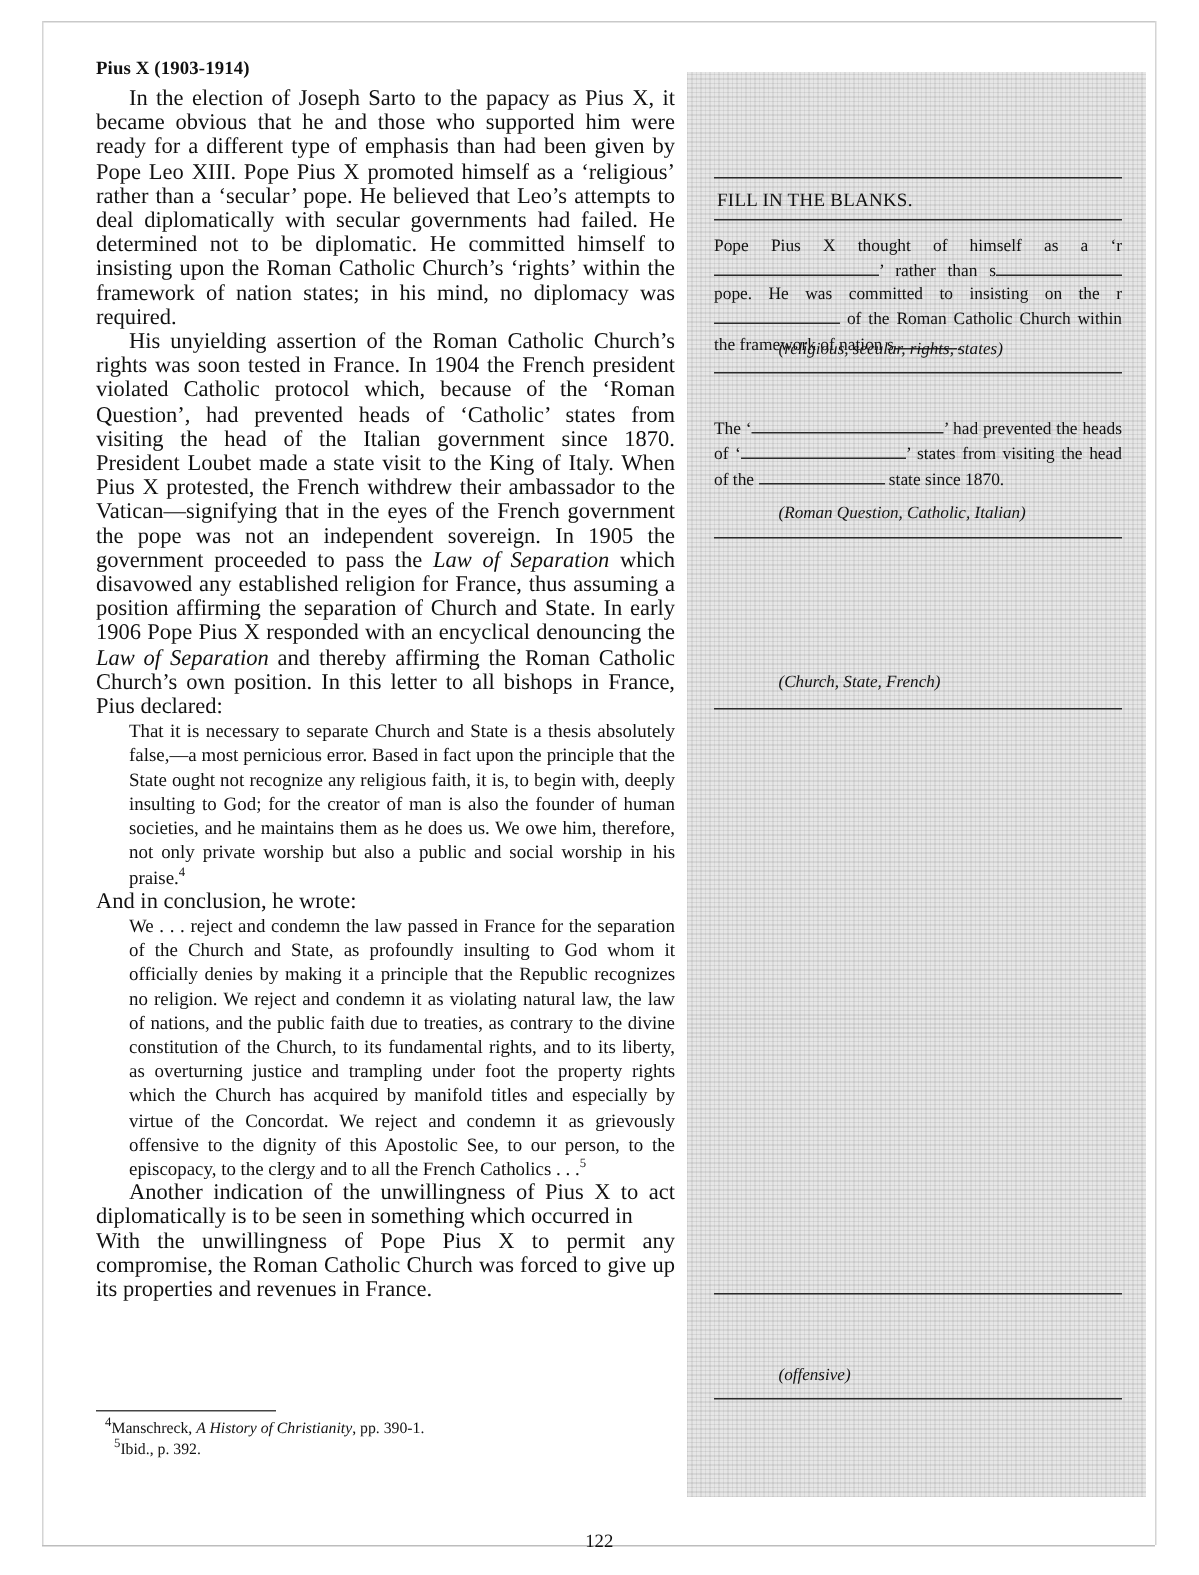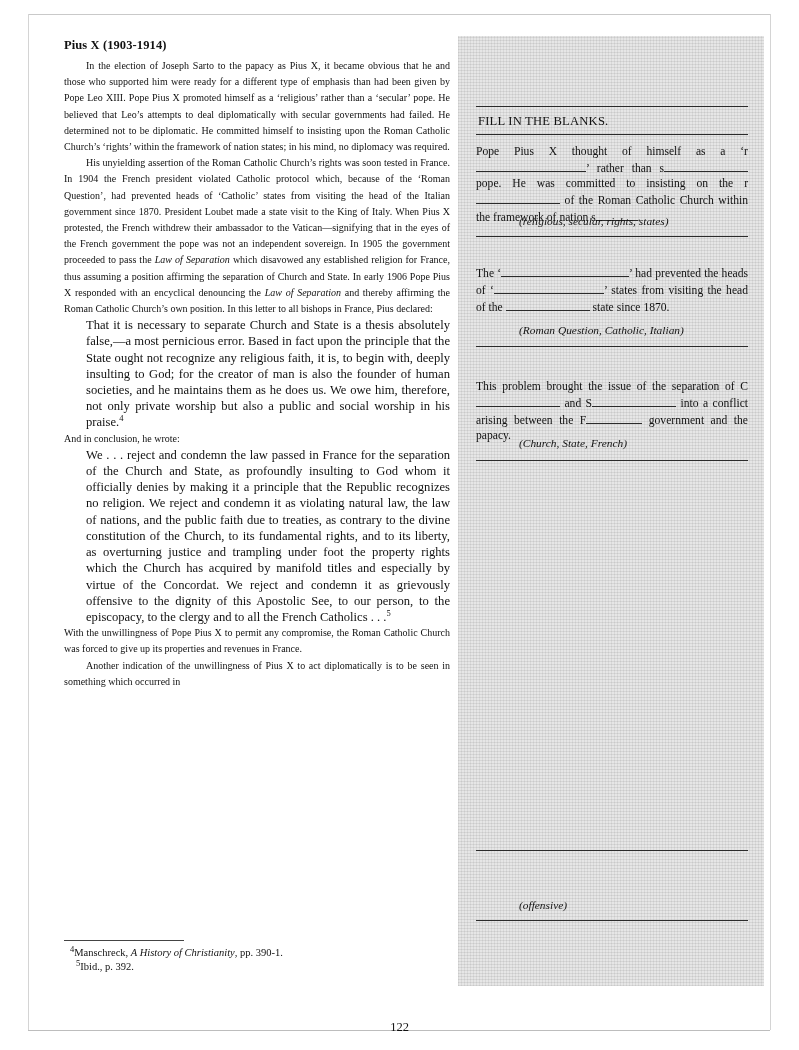--- a/index.html
+++ b/index.html
@@ -53,36 +53,36 @@
   }
   .heading {
     font-weight: bold;
     font-size: 12.5px;
     line-height: 14px;
     margin: 0 0 6px 0;
     letter-spacing: .1px;
   }
   .body-p {
     margin: 0 0 0 0;
-    font-size: 10px;
+    font-size: 15px;
     line-height: 16.2px;
     text-align: justify;
     text-indent: 22px;
     hyphens: auto;
   }
   .body-p.noindent { text-indent: 0; }
   .quote {
     margin: 0;
     padding-left: 22px;
     font-size: 12.6px;
     line-height: 16.2px;
     text-align: justify;
   }
   .lead-line {
-    font-size: 10px;
+    font-size: 15px;
     line-height: 16.2px;
     text-align: justify;
     margin: 0;
   }
   sup.fn {
     font-size: 8.5px;
     vertical-align: super;
     line-height: 0;
   }
   .footnote-rule {
@@ -109,21 +109,21 @@
     left: 0; top: 1020px;
     width: 799px;
     text-align: center;
     font-size: 12.5px;
   }
 
   
   .right-col {
     position: absolute;
     left: 458px;
-    top: 36px;
+    top: 48px;
     width: 306px;
     height: 950px;
     background:
       repeating-linear-gradient(0deg, rgba(0,0,0,.07) 0px, rgba(0,0,0,.07) 1px, rgba(0,0,0,0) 1px, rgba(0,0,0,0) 3px),
       repeating-linear-gradient(90deg, rgba(0,0,0,.06) 0px, rgba(0,0,0,.06) 1px, rgba(0,0,0,0) 1px, rgba(0,0,0,0) 3px),
       #e6e6e6;
   }
   .panel-inner {
     position: absolute;
     left: 0; top: 0;
@@ -190,23 +190,23 @@
     <p class="body-p">In the election of Joseph Sarto to the papacy as Pius X, it became obvious that he and those who supported him were ready for a different type of emphasis than had been given by Pope Leo XIII. Pope Pius X promoted himself as a ‘religious’ rather than a ‘secular’ pope. He believed that Leo’s attempts to deal diplomatically with secular governments had failed. He determined not to be diplomatic. He committed himself to insisting upon the Roman Catholic Church’s ‘rights’ within the framework of nation states; in his mind, no diplomacy was required.</p>
 
     <p class="body-p"><span>His unyielding assertion of the Roman Catholic Church’s rights was soon tested in France. In 1904 the French president violated Catholic protocol which, because of the ‘Roman Question’, had prevented heads of ‘Catholic’ states from visiting the head of the Italian government since 1870. President Loubet made a state visit to the King of Italy. When Pius X protested, the French withdrew their ambassador to the Vatican—signifying that in the eyes of the French government the pope was not an independent sovereign. In 1905 the government proceeded to pass the </span><i>Law of Separation</i><span> which disavowed any established religion for France, thus assuming a position affirming the separation of Church and State. In early 1906 Pope Pius X responded with an encyclical denouncing the </span><i>Law of Separation</i><span> and thereby affirming the Roman Catholic Church’s own position. In this letter to all bishops in France, Pius declared:</span></p>
 
     <p class="quote"><span>That it is necessary to separate Church and State is a thesis absolutely false,—a most pernicious error. Based in fact upon the principle that the State ought not recognize any religious faith, it is, to begin with, deeply insulting to God; for the creator of man is also the founder of human societies, and he maintains them as he does us. We owe him, therefore, not only private worship but also a public and social worship in his praise.</span><sup class="fn">4</sup></p>
 
     <p class="lead-line">And in conclusion, he wrote:</p>
 
     <p class="quote"><span>We . . . reject and condemn the law passed in France for the separation of the Church and State, as profoundly insulting to God whom it officially denies by making it a principle that the Republic recognizes no religion. We reject and condemn it as violating natural law, the law of nations, and the public faith due to treaties, as contrary to the divine constitution of the Church, to its fundamental rights, and to its liberty, as overturning justice and trampling under foot the property rights which the Church has acquired by manifold titles and especially by virtue of the Concordat. We reject and condemn it as grievously offensive to the dignity of this Apostolic See, to our person, to the episcopacy, to the clergy and to all the French Catholics . . .</span><sup class="fn">5</sup></p>
 
+    <p class="body-p">Another indication of the unwillingness of Pius X to act diplomatically is to be seen in something which occurred in</p>
+
     <p class="body-p noindent">With the unwillingness of Pope Pius X to permit any compromise, the Roman Catholic Church was forced to give up its properties and revenues in France.</p>
-
-    <p class="body-p">Another indication of the unwillingness of Pius X to act diplomatically is to be seen in something which occurred in</p>
   </div>
 
   <div class="footnote-rule"></div>
 
   <div class="footnotes">
     <p class="fn-line"><sup class="fn">4</sup><span>Manschreck, </span><i>A History of Christianity</i><span>, pp. 390-1.</span></p>
     <p class="fn-line second"><sup class="fn">5</sup><span>Ibid., p. 392.</span></p>
   </div>
 
   <div class="page-number">122</div>
@@ -223,23 +223,20 @@
       </div>
       <div class="answers" style="top:178px;">(religious, secular, rights, states)</div>
       <div class="hr" style="top:200px;"></div>
 
       <div class="block" style="top:228px;">
         <span class="cue">The ‘</span><span class="blank blank-long" style="width:128px;"></span><span class="cue">’ had prevented the heads of ‘</span><span class="blank blank-long"></span><span class="cue">’ states from visiting the head of the </span><span class="blank blank-mid"></span><span class="cue"> state since 1870.</span>
       </div>
       <div class="answers" style="top:287px;">(Roman Question, Catholic, Italian)</div>
       <div class="hr" style="top:310px;"></div>
 
-      <div class="block" style="top:343px;">
-        <span class="cue">This problem brought the issue of the separation of C</span><span class="blank blank-mid"></span><span class="cue"> and S</span><span class="blank blank-mid"></span><span class="cue"> into a conflict arising between the F</span><span class="blank blank-short"></span><span class="cue"> government and the papacy.</span>
-      </div>
       <div class="answers" style="top:400px;">(Church, State, French)</div>
       <div class="hr" style="top:424px;"></div>
 
       <div class="hr" style="top:814px;"></div>
       <div class="answers" style="top:862px;">(offensive)</div>
       <div class="hr" style="top:884px;"></div>
 
     </div>
   </div>
 

